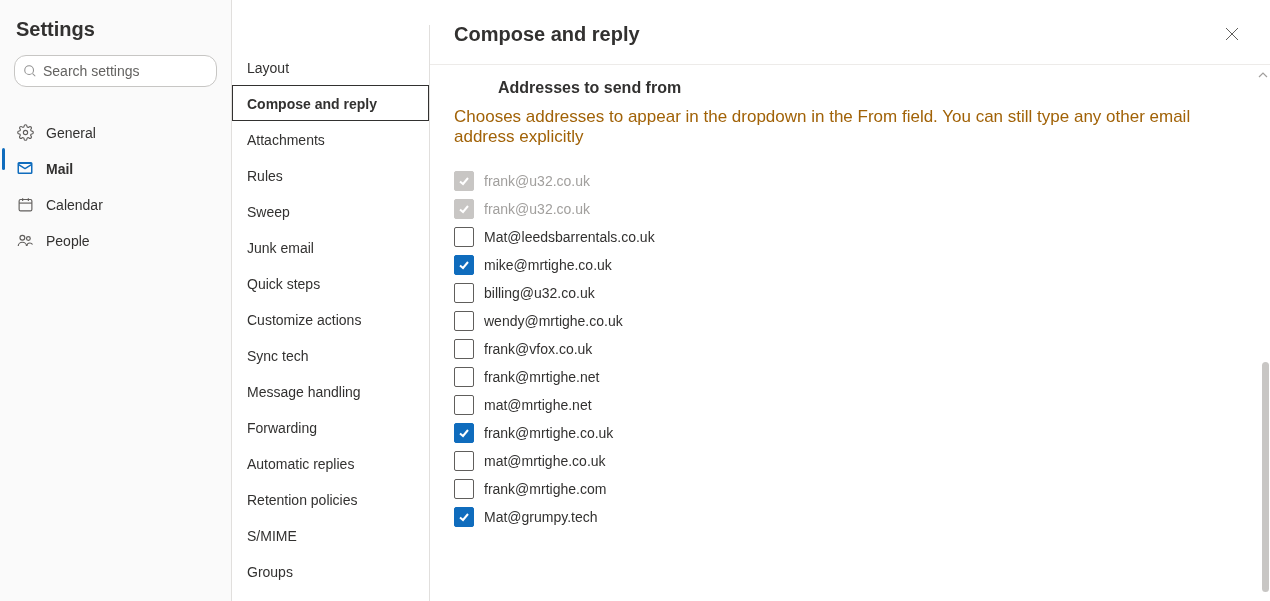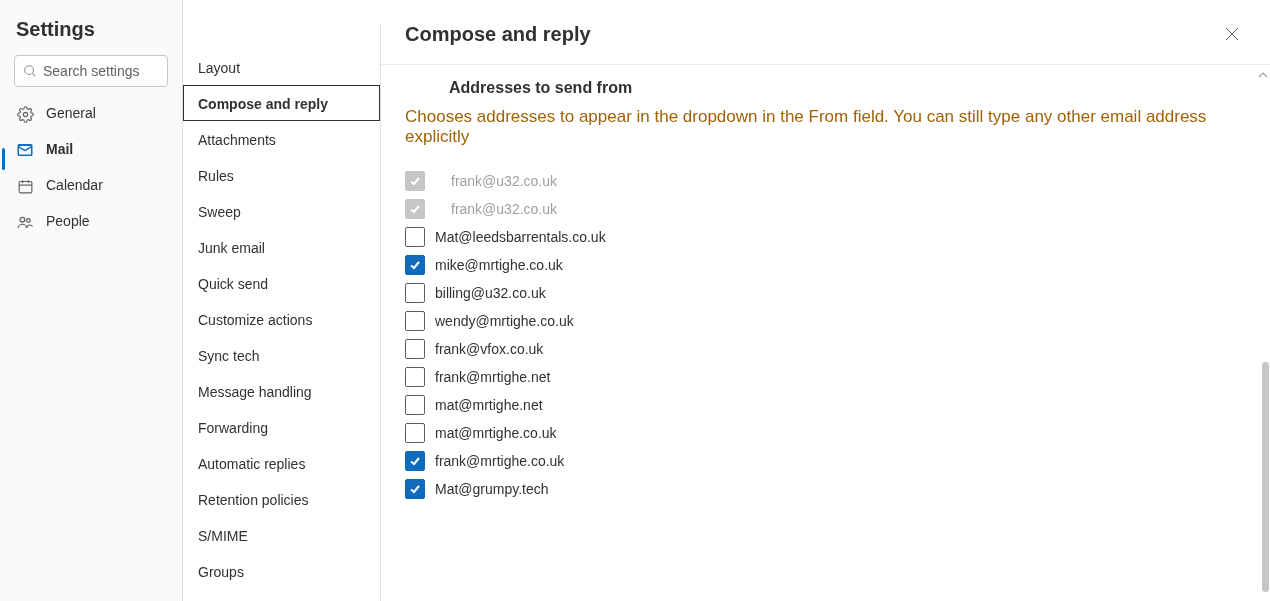--- a/index.html
+++ b/index.html
@@ -12,40 +12,40 @@
       font-size: 14px;
       color: #323130;
       background: #fff;
       width: 1270px;
       height: 601px;
       overflow: hidden;
       display: flex;
     }
     
     .sidebar-left {
-      width: 183px;
+      width: 232px;
       background: #fafafa;
       border-right: 1px solid #e1dfdd;
       padding-top: 18px;
       flex-shrink: 0;
     }
     .settings-title {
       font-size: 20px;
       font-weight: 600;
       color: #323130;
       padding: 0 16px 14px 16px;
     }
     .search-wrap {
       padding: 0 14px 18px 14px;
     }
     .search-box {
       display: flex;
       align-items: center;
       border: 1px solid #c7c6c4;
-      border-radius: 4px;
+      border-radius: 12px;
       background: #fff;
       height: 32px;
       padding: 0 8px;
     }
     .search-box svg {
       width: 14px;
       height: 14px;
       margin-right: 6px;
       flex-shrink: 0;
     }
@@ -55,21 +55,21 @@
       font-size: 14px;
       width: 100%;
       color: #323130;
       background: transparent;
     }
     .search-box input::placeholder {
       color: #636260;
     }
     .cat-item {
       display: flex;
-      align-items: flex-start;
+      align-items: flex-end;
       height: 36px;
       padding: 0 16px;
       cursor: pointer;
       position: relative;
       color: #323130;
     }
     .cat-item .icon {
       width: 18px;
       height: 18px;
       margin-right: 12px;
@@ -204,21 +204,20 @@
     }
     .addr-item.disabled .checkbox svg {
       display: block;
       stroke: #fff;
     }
     .addr-item.disabled {
       cursor: default;
     }
     .addr-item.disabled .addr-label {
       color: #a19f9d;
-      margin-left: 16px;
     }
     .addr-label {
       font-size: 14px;
       color: #323130;
     }
     
     .scroll-track {
       position: absolute;
       right: 1px;
       top: 62px;
@@ -301,21 +300,21 @@
 </div>
 
 <div class="submenu">
   <div id="submenu-items">
       <div class="sub-item">Layout</div>
       <div class="sub-item selected">Compose and reply</div>
       <div class="sub-item">Attachments</div>
       <div class="sub-item">Rules</div>
       <div class="sub-item">Sweep</div>
       <div class="sub-item">Junk email</div>
-      <div class="sub-item">Quick send</div>
+      <div class="sub-item">Quick steps</div>
       <div class="sub-item">Customize actions</div>
       <div class="sub-item">Sync tech</div>
       <div class="sub-item">Message handling</div>
       <div class="sub-item">Forwarding</div>
       <div class="sub-item">Automatic replies</div>
       <div class="sub-item">Retention policies</div>
       <div class="sub-item">S/MIME</div>
       <div class="sub-item">Groups</div>
     </div>
 </div>
@@ -376,30 +375,34 @@
         </div>
         <div class="addr-item">
           <div class="checkbox"></div>
           <span class="addr-label">frank@mrtighe.net</span>
         </div>
         <div class="addr-item">
           <div class="checkbox"></div>
           <span class="addr-label">mat@mrtighe.net</span>
         </div>
         <div class="addr-item">
-          <div class="checkbox"></div>
-          <span class="addr-label">mat@mrtighe.co.uk</span>
-        </div>
-        <div class="addr-item">
           <div class="checkbox checked">
             <svg viewBox="0 0 12 12" fill="none" stroke-width="2">
               <polyline points="2,6.5 5,9 10,3"></polyline>
             </svg>
           </div>
           <span class="addr-label">frank@mrtighe.co.uk</span>
+        </div>
+        <div class="addr-item">
+          <div class="checkbox"></div>
+          <span class="addr-label">mat@mrtighe.co.uk</span>
+        </div>
+        <div class="addr-item">
+          <div class="checkbox"></div>
+          <span class="addr-label">frank@mrtighe.com</span>
         </div>
         <div class="addr-item">
           <div class="checkbox checked">
             <svg viewBox="0 0 12 12" fill="none" stroke-width="2">
               <polyline points="2,6.5 5,9 10,3"></polyline>
             </svg>
           </div>
           <span class="addr-label">Mat@grumpy.tech</span>
         </div>
       </div>

